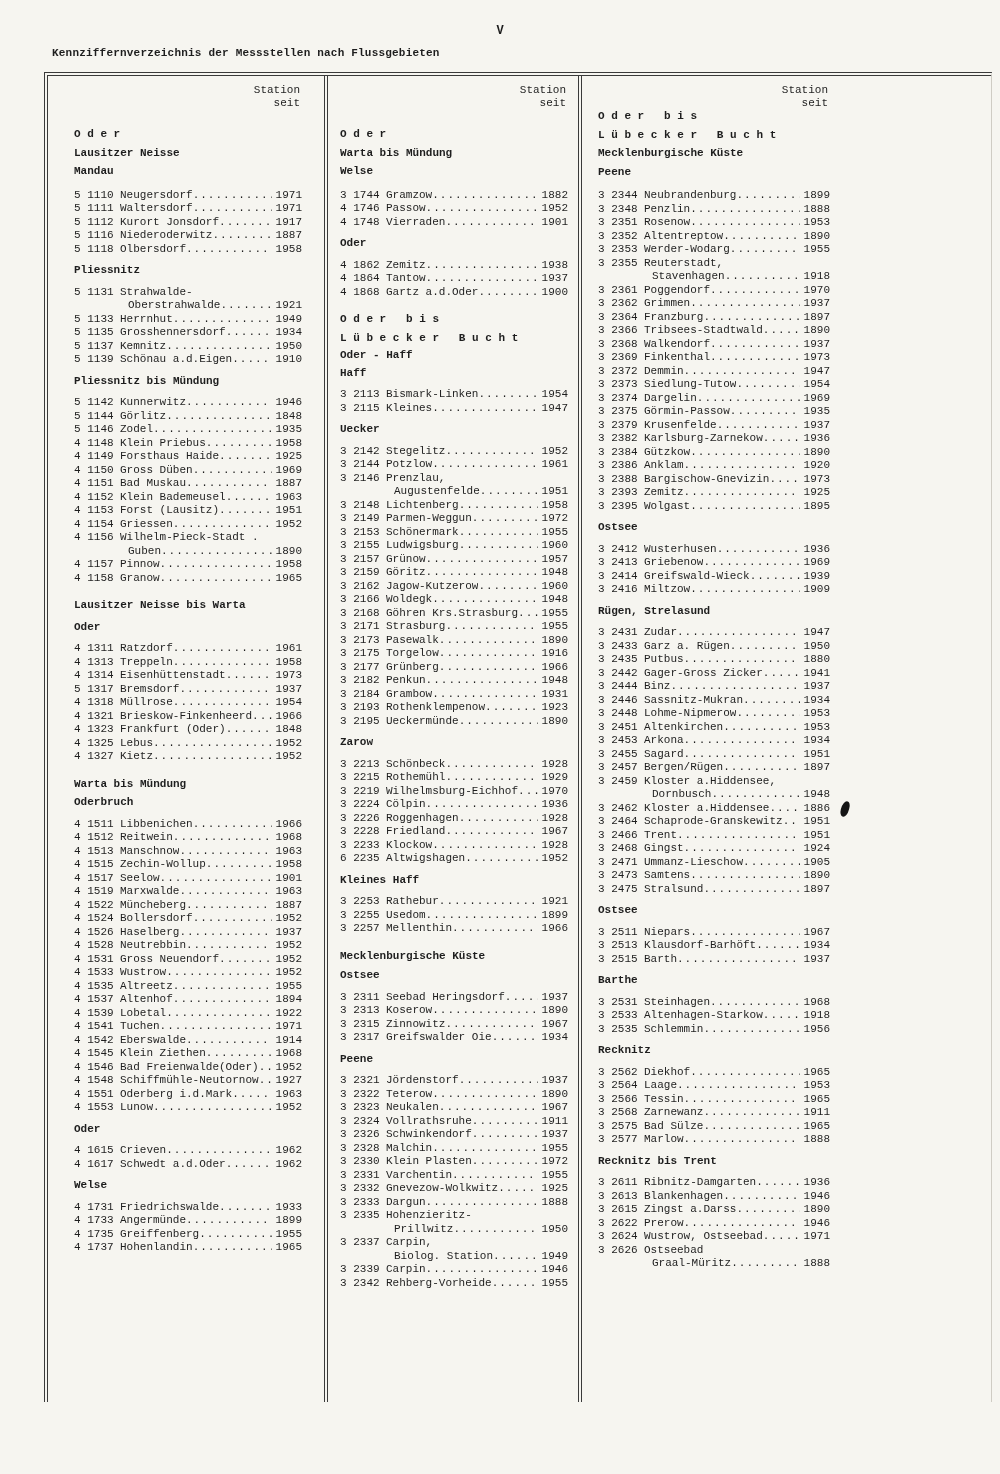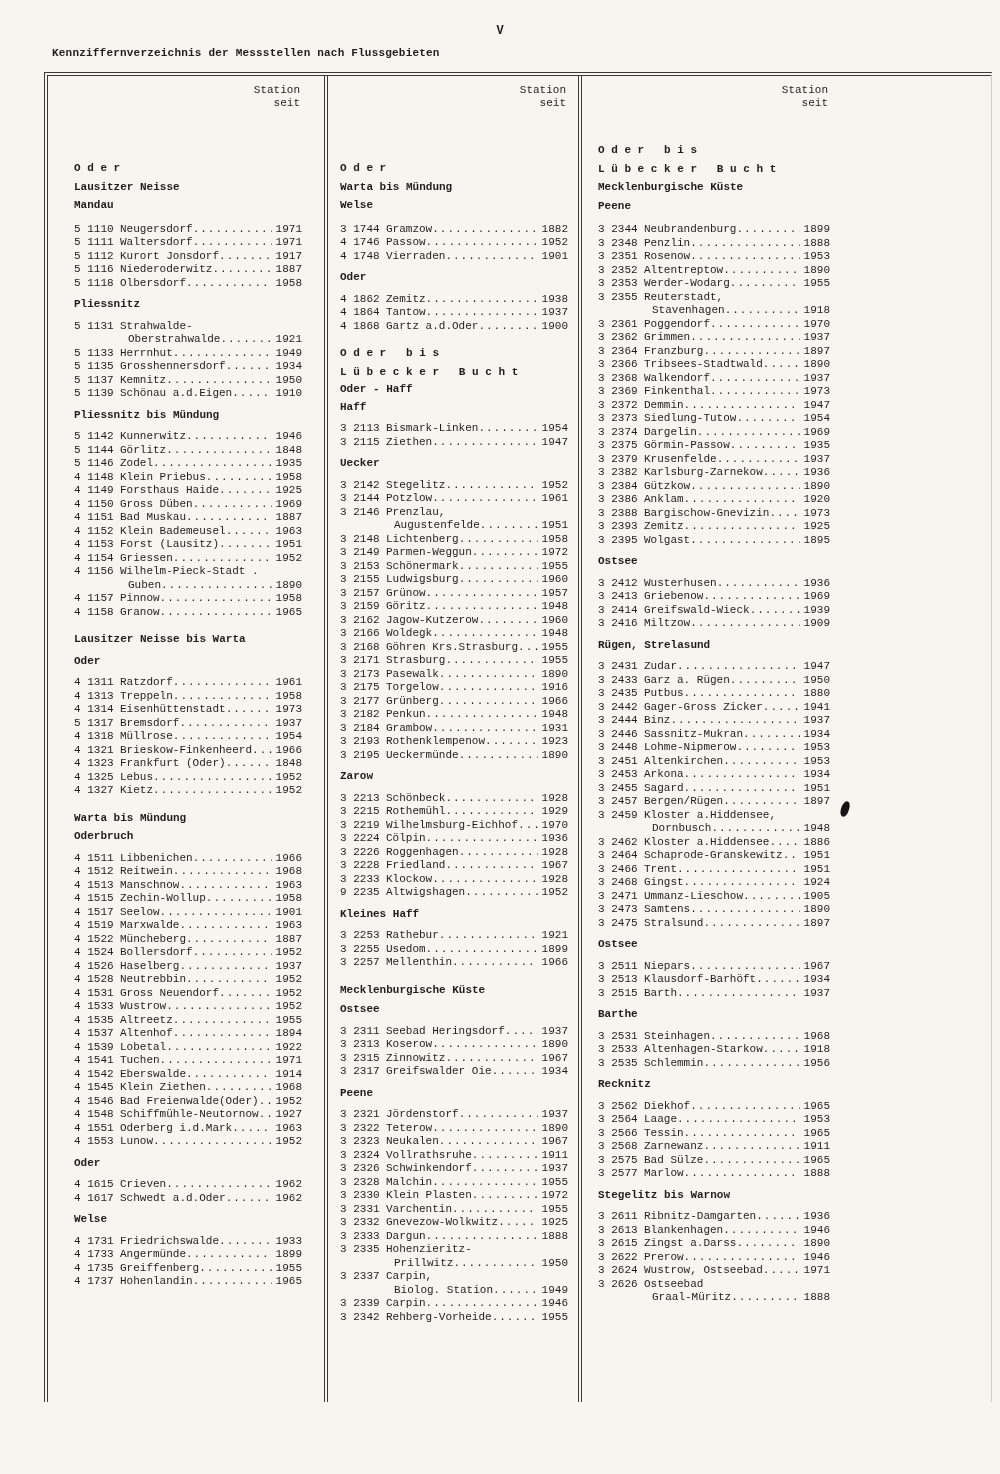--- a/index.html
+++ b/index.html
@@ -30,21 +30,21 @@
   .col + .col { border-left:4px double #3a3a3a; }
   .col1 { width:276px; }
   .col2 { width:254px; }
   .col3 { flex:1; }
   .inner { padding-top:8px; }
   .col1 .inner { margin-left:26px; width:228px; }
   .col2 .inner { margin-left:12px; width:228px; }
   .col3 .inner { margin-left:16px; width:232px; }
   .col-head {
     text-align:right; font-size:11px; line-height:13px;
-    margin-bottom:34px; padding-right:2px;
+    padding-right:2px;
   }
   .col-body { font-size:11px; }
   .row {
     display:flex; align-items:baseline;
     line-height:13.5px; height:13.5px; white-space:pre;
   }
   .num { flex:0 0 46px; }
   .nm  { flex:0 1 auto; overflow:hidden; }
   .cont .nm { padding-left:8px; }
   .leader { flex:1 1 0; overflow:hidden; white-space:nowrap; min-width:5px; }
@@ -197,21 +197,21 @@
             <div class="gap" style="height: 14px;"></div>
             <div class="h h1">O d e r   b i s</div>
             <div class="gap" style="height: 5px;"></div>
             <div class="h h1c">L ü b e c k e r   B u c h t</div>
             <div class="gap" style="height: 4px;"></div>
             <div class="h h2">Oder - Haff</div>
             <div class="gap" style="height: 4px;"></div>
             <div class="h h3">Haff</div>
             <div class="gap"></div>
             <div class="row"><span class="num">3 2113</span><span class="nm">Bismark-Linken</span><span class="leader"></span><span class="yr">1954</span></div>
-            <div class="row"><span class="num">3 2115</span><span class="nm">Ziethen</span><span class="leader"></span><span class="yr">1947</span></div>
+            <div class="row"><span class="num">3 2115</span><span class="nm">Kleines</span><span class="leader"></span><span class="yr">1947</span></div>
             <div class="gap"></div>
             <div class="h h3">Uecker</div>
             <div class="gap"></div>
             <div class="row"><span class="num">3 2142</span><span class="nm">Stegelitz</span><span class="leader"></span><span class="yr">1952</span></div>
             <div class="row"><span class="num">3 2144</span><span class="nm">Potzlow</span><span class="leader"></span><span class="yr">1961</span></div>
             <div class="row"><span class="num">3 2146</span><span class="nm">Prenzlau,</span></div>
             <div class="row cont"><span class="num"></span><span class="nm">Augustenfelde</span><span class="leader"></span><span class="yr">1951</span></div>
             <div class="row"><span class="num">3 2148</span><span class="nm">Lichtenberg</span><span class="leader"></span><span class="yr">1958</span></div>
             <div class="row"><span class="num">3 2149</span><span class="nm">Parmen-Weggun</span><span class="leader"></span><span class="yr">1972</span></div>
             <div class="row"><span class="num">3 2153</span><span class="nm">Schönermark</span><span class="leader"></span><span class="yr">1955</span></div>
@@ -232,21 +232,21 @@
             <div class="gap"></div>
             <div class="h h3">Zarow</div>
             <div class="gap"></div>
             <div class="row"><span class="num">3 2213</span><span class="nm">Schönbeck</span><span class="leader"></span><span class="yr">1928</span></div>
             <div class="row"><span class="num">3 2215</span><span class="nm">Rothemühl</span><span class="leader"></span><span class="yr">1929</span></div>
             <div class="row"><span class="num">3 2219</span><span class="nm">Wilhelmsburg-Eichhof</span><span class="leader"></span><span class="yr">1970</span></div>
             <div class="row"><span class="num">3 2224</span><span class="nm">Cölpin</span><span class="leader"></span><span class="yr">1936</span></div>
             <div class="row"><span class="num">3 2226</span><span class="nm">Roggenhagen</span><span class="leader"></span><span class="yr">1928</span></div>
             <div class="row"><span class="num">3 2228</span><span class="nm">Friedland</span><span class="leader"></span><span class="yr">1967</span></div>
             <div class="row"><span class="num">3 2233</span><span class="nm">Klockow</span><span class="leader"></span><span class="yr">1928</span></div>
-            <div class="row"><span class="num">9 2235</span><span class="nm">Altwigshagen</span><span class="leader"></span><span class="yr">1952</span></div>
+            <div class="row"><span class="num">6 2235</span><span class="nm">Altwigshagen</span><span class="leader"></span><span class="yr">1952</span></div>
             <div class="gap"></div>
             <div class="h h3">Kleines Haff</div>
             <div class="gap"></div>
             <div class="row"><span class="num">3 2253</span><span class="nm">Rathebur</span><span class="leader"></span><span class="yr">1921</span></div>
             <div class="row"><span class="num">3 2255</span><span class="nm">Usedom</span><span class="leader"></span><span class="yr">1899</span></div>
             <div class="row"><span class="num">3 2257</span><span class="nm">Mellenthin</span><span class="leader"></span><span class="yr">1966</span></div>
             <div class="gap" style="height: 14px;"></div>
             <div class="h h2">Mecklenburgische Küste</div>
             <div class="gap" style="height: 6px;"></div>
             <div class="h h3">Ostsee</div>
@@ -361,21 +361,21 @@
             <div class="gap"></div>
             <div class="h h3">Recknitz</div>
             <div class="gap"></div>
             <div class="row"><span class="num">3 2562</span><span class="nm">Diekhof</span><span class="leader"></span><span class="yr">1965</span></div>
             <div class="row"><span class="num">3 2564</span><span class="nm">Laage</span><span class="leader"></span><span class="yr">1953</span></div>
             <div class="row"><span class="num">3 2566</span><span class="nm">Tessin</span><span class="leader"></span><span class="yr">1965</span></div>
             <div class="row"><span class="num">3 2568</span><span class="nm">Zarnewanz</span><span class="leader"></span><span class="yr">1911</span></div>
             <div class="row"><span class="num">3 2575</span><span class="nm">Bad Sülze</span><span class="leader"></span><span class="yr">1965</span></div>
             <div class="row"><span class="num">3 2577</span><span class="nm">Marlow</span><span class="leader"></span><span class="yr">1888</span></div>
             <div class="gap"></div>
-            <div class="h h3">Stegelitz bis Warnow</div>
+            <div class="h h3">Recknitz bis Trent</div>
             <div class="gap"></div>
             <div class="row"><span class="num">3 2611</span><span class="nm">Ribnitz-Damgarten</span><span class="leader"></span><span class="yr">1936</span></div>
             <div class="row"><span class="num">3 2613</span><span class="nm">Blankenhagen</span><span class="leader"></span><span class="yr">1946</span></div>
             <div class="row"><span class="num">3 2615</span><span class="nm">Zingst a.Darss</span><span class="leader"></span><span class="yr">1890</span></div>
             <div class="row"><span class="num">3 2622</span><span class="nm">Prerow</span><span class="leader"></span><span class="yr">1946</span></div>
             <div class="row"><span class="num">3 2624</span><span class="nm">Wustrow, Ostseebad</span><span class="leader"></span><span class="yr">1971</span></div>
             <div class="row"><span class="num">3 2626</span><span class="nm">Ostseebad</span></div>
             <div class="row cont"><span class="num"></span><span class="nm">Graal-Müritz</span><span class="leader"></span><span class="yr">1888</span></div>
           </div>
       </div>

